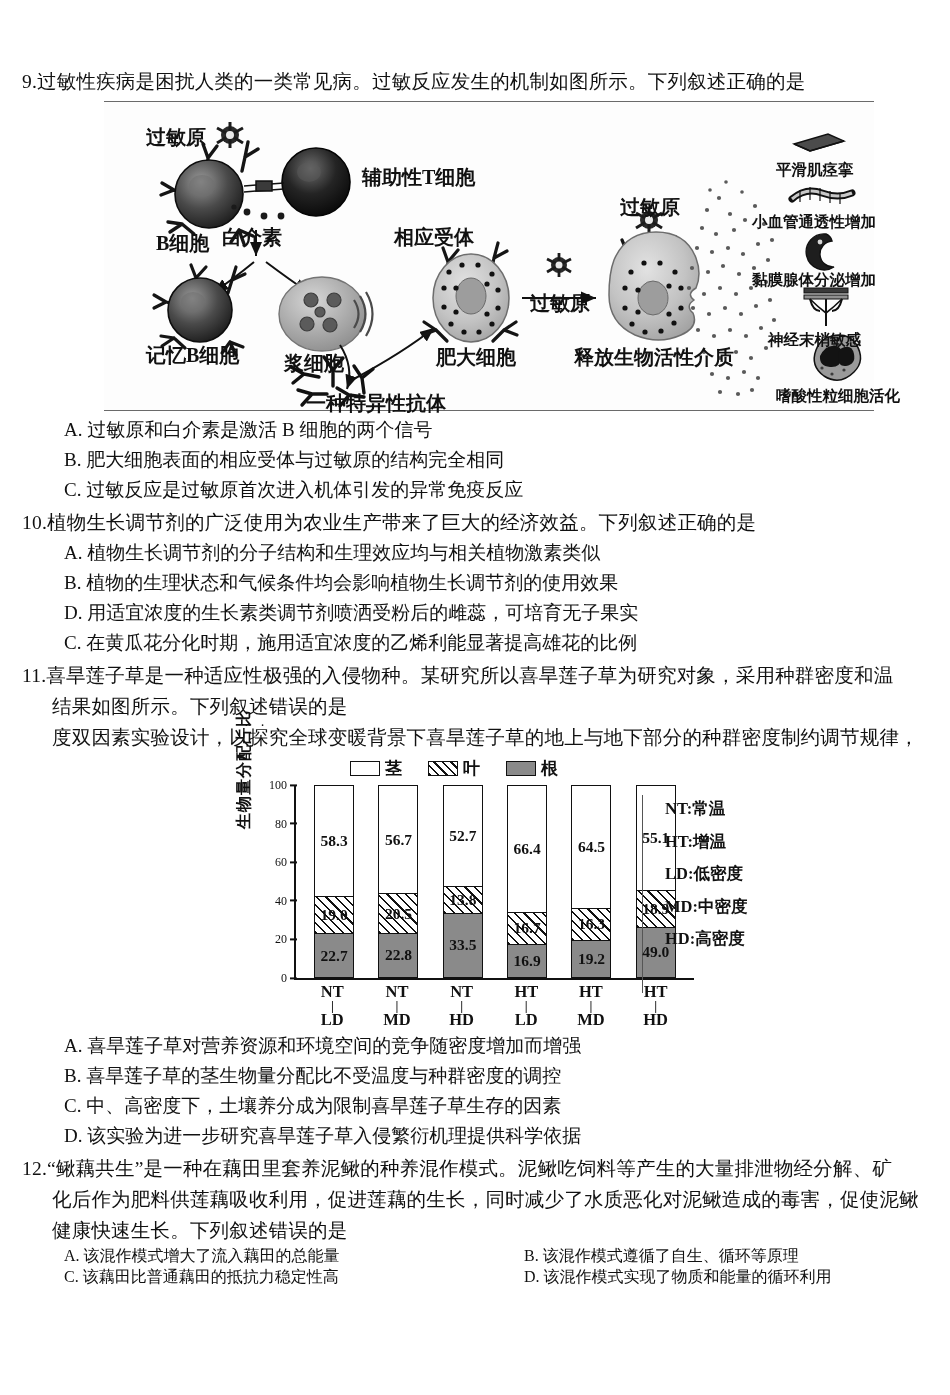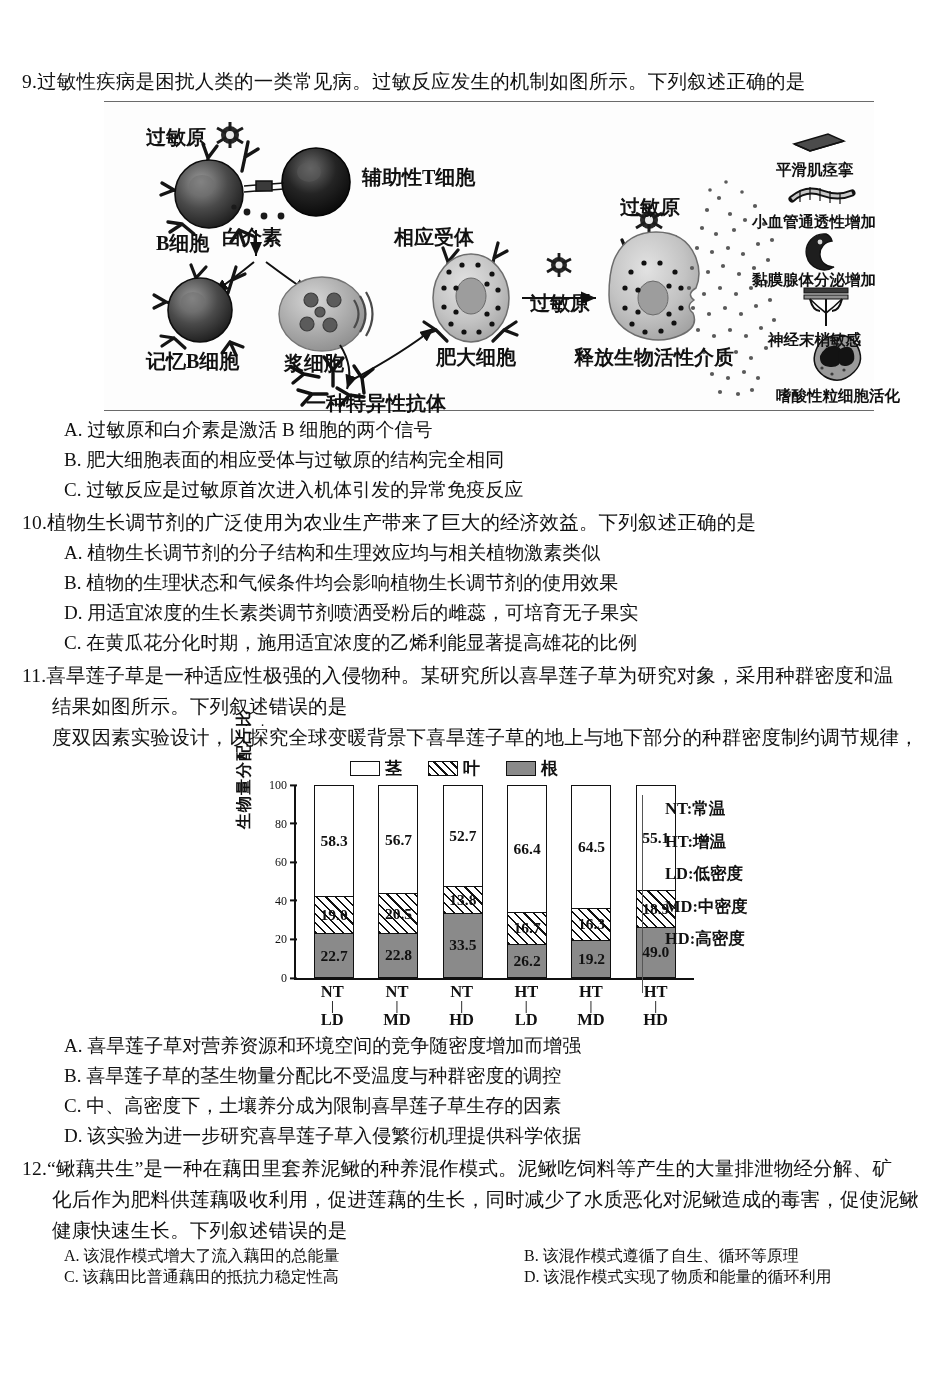--- a/index.html
+++ b/index.html
@@ -516,21 +516,21 @@
               <circle cx="740" cy="268" r="1.6"></circle>
               <circle cx="718" cy="266" r="1.6"></circle>
           </g>
         </g>
       </svg>
 
       <div class="cell-label" style="left:42px; top:22px;">过敏原</div>
       <div class="cell-label" style="left:52px; top:128px;">B细胞</div>
       <div class="cell-label" style="left:258px; top:62px;">辅助性T细胞</div>
       <div class="cell-label" style="left:118px; top:122px;">白介素</div>
-      <div class="cell-label" style="left:42px; top:246px;">记忆B细胞</div>
+      <div class="cell-label" style="left:42px; top:240px;">记忆B细胞</div>
       <div class="cell-label" style="left:180px; top:248px;">浆细胞</div>
       <div class="cell-label" style="left:166px; top:288px;margin-left:36px;">一种特异性抗体</div>
       <div class="cell-label" style="left:290px; top:122px;">相应受体</div>
       <div class="cell-label" style="left:332px; top:242px;">肥大细胞</div>
       <div class="cell-label" style="left:426px; top:188px;">过敏原</div>
       <div class="cell-label" style="left:516px; top:92px;">过敏原</div>
       <div class="cell-label" style="left:470px; top:242px;">释放生物活性介质</div>
 
       <div class="eff-label" style="left:672px; top:58px;">平滑肌痉挛</div>
       <div class="eff-label" style="left:648px; top:110px;">小血管通透性增加</div>
@@ -644,21 +644,21 @@
               </div>
             </div>
             <div class="bar">
               <div class="seg seg-stem" style="flex: 66.4 0 0px;">
                 <span>66.4</span>
               </div>
               <div class="seg seg-leaf" style="flex: 16.7 0 0px;">
                 <span>16.7</span>
               </div>
               <div class="seg seg-root" style="flex: 16.9 0 0px;">
-                <span>26.2</span>
+                <span>16.9</span>
               </div>
             </div>
             <div class="bar">
               <div class="seg seg-stem" style="flex: 64.5 0 0px;">
                 <span>64.5</span>
               </div>
               <div class="seg seg-leaf" style="flex: 16.3 0 0px;">
                 <span>16.3</span>
               </div>
               <div class="seg seg-root" style="flex: 19.2 0 0px;">

